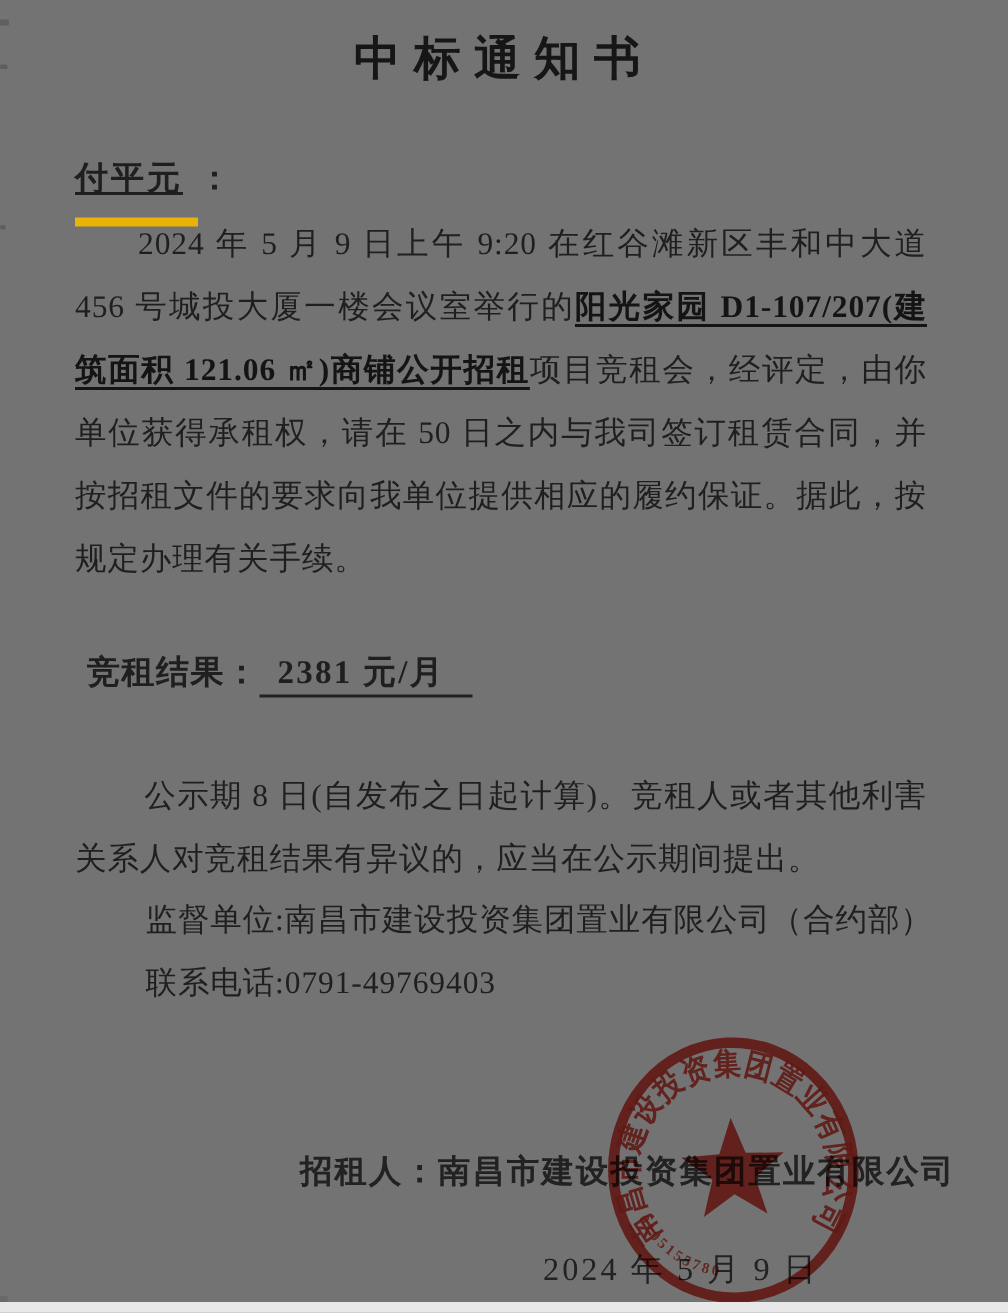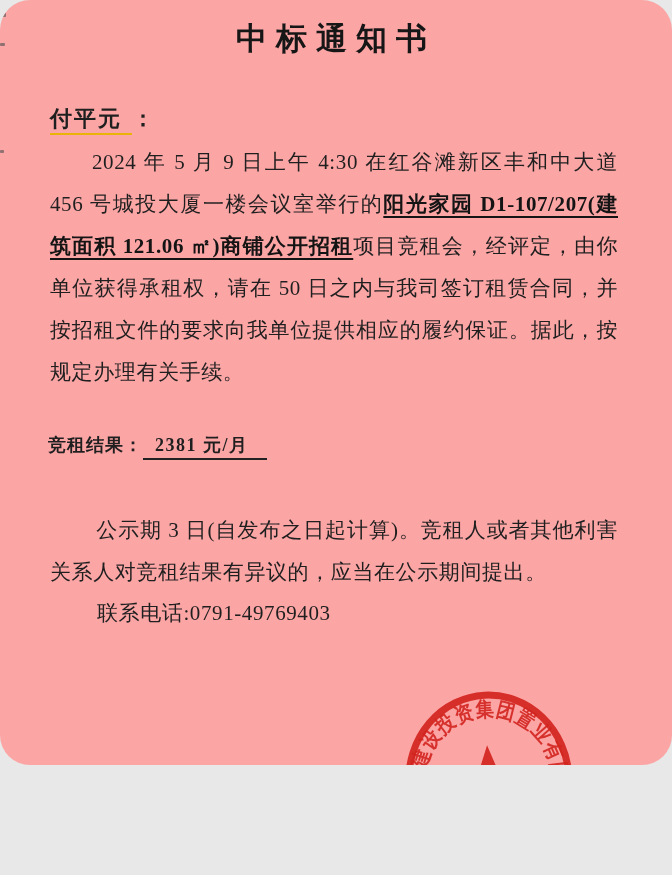--- a/index.html
+++ b/index.html
@@ -1,61 +1,61 @@
 <!DOCTYPE html>
 <html><head>
 <meta charset="utf-8">
 <style>
   html,body{margin:0;padding:0;background:#e8e8e8;}
   .page{
     position:relative;
-    width:672px;height:765px;
-    background:#fca5a5;
+    width:672px;height:868px;
+    background:#737373;
     overflow:hidden;
     font-family:"Liberation Serif","DejaVu Serif",serif;
     color:#1f1f1f;
-    border-radius:30px;
   }
   
   .speck{position:absolute;background:#555;opacity:.65;border-radius:1px;}
   .sp1{left:0;top:13px;width:6px;height:4px;}
   .sp2{left:0;top:43px;width:5px;height:3px;}
   .sp3{left:0;top:150px;width:4px;height:3px;}
   .sp4{left:0;top:864px;width:5px;height:4px;opacity:.35;}
 
   .doc-title{
     position:absolute;left:0;top:18px;width:100%;
     text-align:center;
     font-size:31px;font-weight:700;letter-spacing:9px;
     color:#161616;
   }
   .salutation{
     position:absolute;left:50px;top:104px;
     font-size:22px;font-weight:700;letter-spacing:2px;
   }
   .salutation .u{
-    border-bottom:2px solid #eab308;
-    padding:0 10px 2px 0;
+    border-bottom:6px solid #eab308;
+    padding:0 10px 14px 0;
+    text-decoration:underline;
   }
   .body-para{
     position:absolute;left:50px;width:568px;
     font-size:21px;line-height:42px;letter-spacing:.6px;
     text-align:justify;
   }
   .para1{top:141px;text-indent:2em;}
   .para1 .hl{
     font-weight:700;
     text-decoration:underline;
     text-decoration-thickness:2px;
     text-underline-offset:5px;
     color:#141414;
   }
   .result-line{
-    position:absolute;left:48px;top:433px;
-    font-size:18px;font-weight:700;letter-spacing:1px;
+    position:absolute;left:58px;top:433px;
+    font-size:22px;font-weight:700;letter-spacing:1px;
   }
   .result-line .val{
     border-bottom:2px solid #222;
     padding:0 18px 3px 12px;
     letter-spacing:1.5px;
   }
   .para2{top:509px;text-indent:2.2em;}
   .supervisor{
     position:absolute;left:50px;top:592px;width:600px;
     font-size:21px;line-height:42px;letter-spacing:.6px;
@@ -83,27 +83,28 @@
 
   <div class="speck sp1"></div>
   <div class="speck sp2"></div>
   <div class="speck sp3"></div>
   <div class="speck sp4"></div>
 
   <div class="doc-title">中标通知书</div>
 
   <div class="salutation"><span class="u">付平元</span><span>：</span></div>
 
-  <div class="body-para para1"><span>2024 年 5 月 9 日上午 4:30 在红谷滩新区丰和中大道 456 号城投大厦一楼会议室举行的</span><span class="hl">阳光家园 D1-107/207(建筑面积 121.06 ㎡)商铺公开招租</span><span>项目竞租会，经评定，由你单位获得承租权，请在 50 日之内与我司签订租赁合同，并按招租文件的要求向我单位提供相应的履约保证。据此，按规定办理有关手续。</span></div>
+  <div class="body-para para1"><span>2024 年 5 月 9 日上午 9:20 在红谷滩新区丰和中大道 456 号城投大厦一楼会议室举行的</span><span class="hl">阳光家园 D1-107/207(建筑面积 121.06 ㎡)商铺公开招租</span><span>项目竞租会，经评定，由你单位获得承租权，请在 50 日之内与我司签订租赁合同，并按招租文件的要求向我单位提供相应的履约保证。据此，按规定办理有关手续。</span></div>
 
   <div class="result-line"><span>竞租结果：</span><span class="val">2381 元/月</span></div>
 
-  <div class="body-para para2">公示期 3 日(自发布之日起计算)。竞租人或者其他利害关系人对竞租结果有异议的，应当在公示期间提出。</div>
+  <div class="body-para para2">公示期 8 日(自发布之日起计算)。竞租人或者其他利害关系人对竞租结果有异议的，应当在公示期间提出。</div>
 
   <div class="supervisor">
+    <div>监督单位:南昌市建设投资集团置业有限公司（合约部）</div>
     <div>联系电话:0791-49769403</div>
   </div>
 
   <div class="lessor-line">招租人：南昌市建设投资集团置业有限公司</div>
   <div class="date-line">2024 年 5 月 9 日</div>
 
   <svg class="seal" viewBox="0 0 182 192" xmlns="http://www.w3.org/2000/svg">
     <defs>
       <path id="seal-arc" d="M 40.0 135.2 A 64 64 0 1 1 138.0 135.2" fill="none"></path>
       <path id="seal-serial-arc" d="M 20.4 112.4 A 71 71 0 0 0 157.6 112.4" fill="none"></path>

